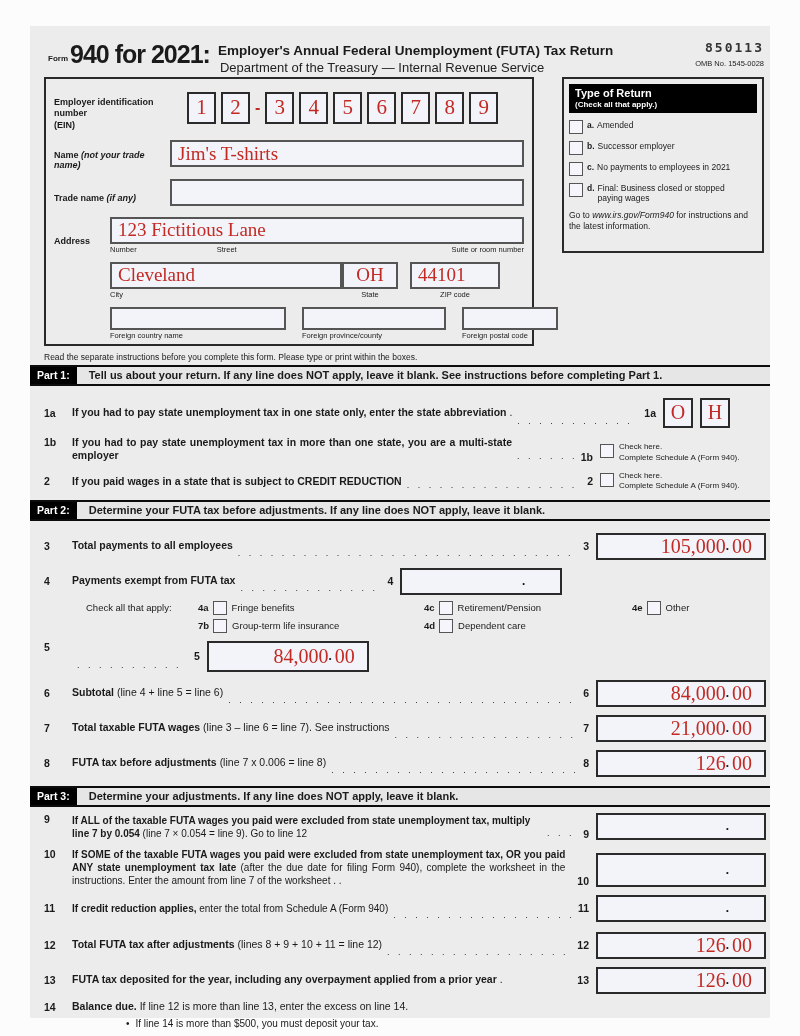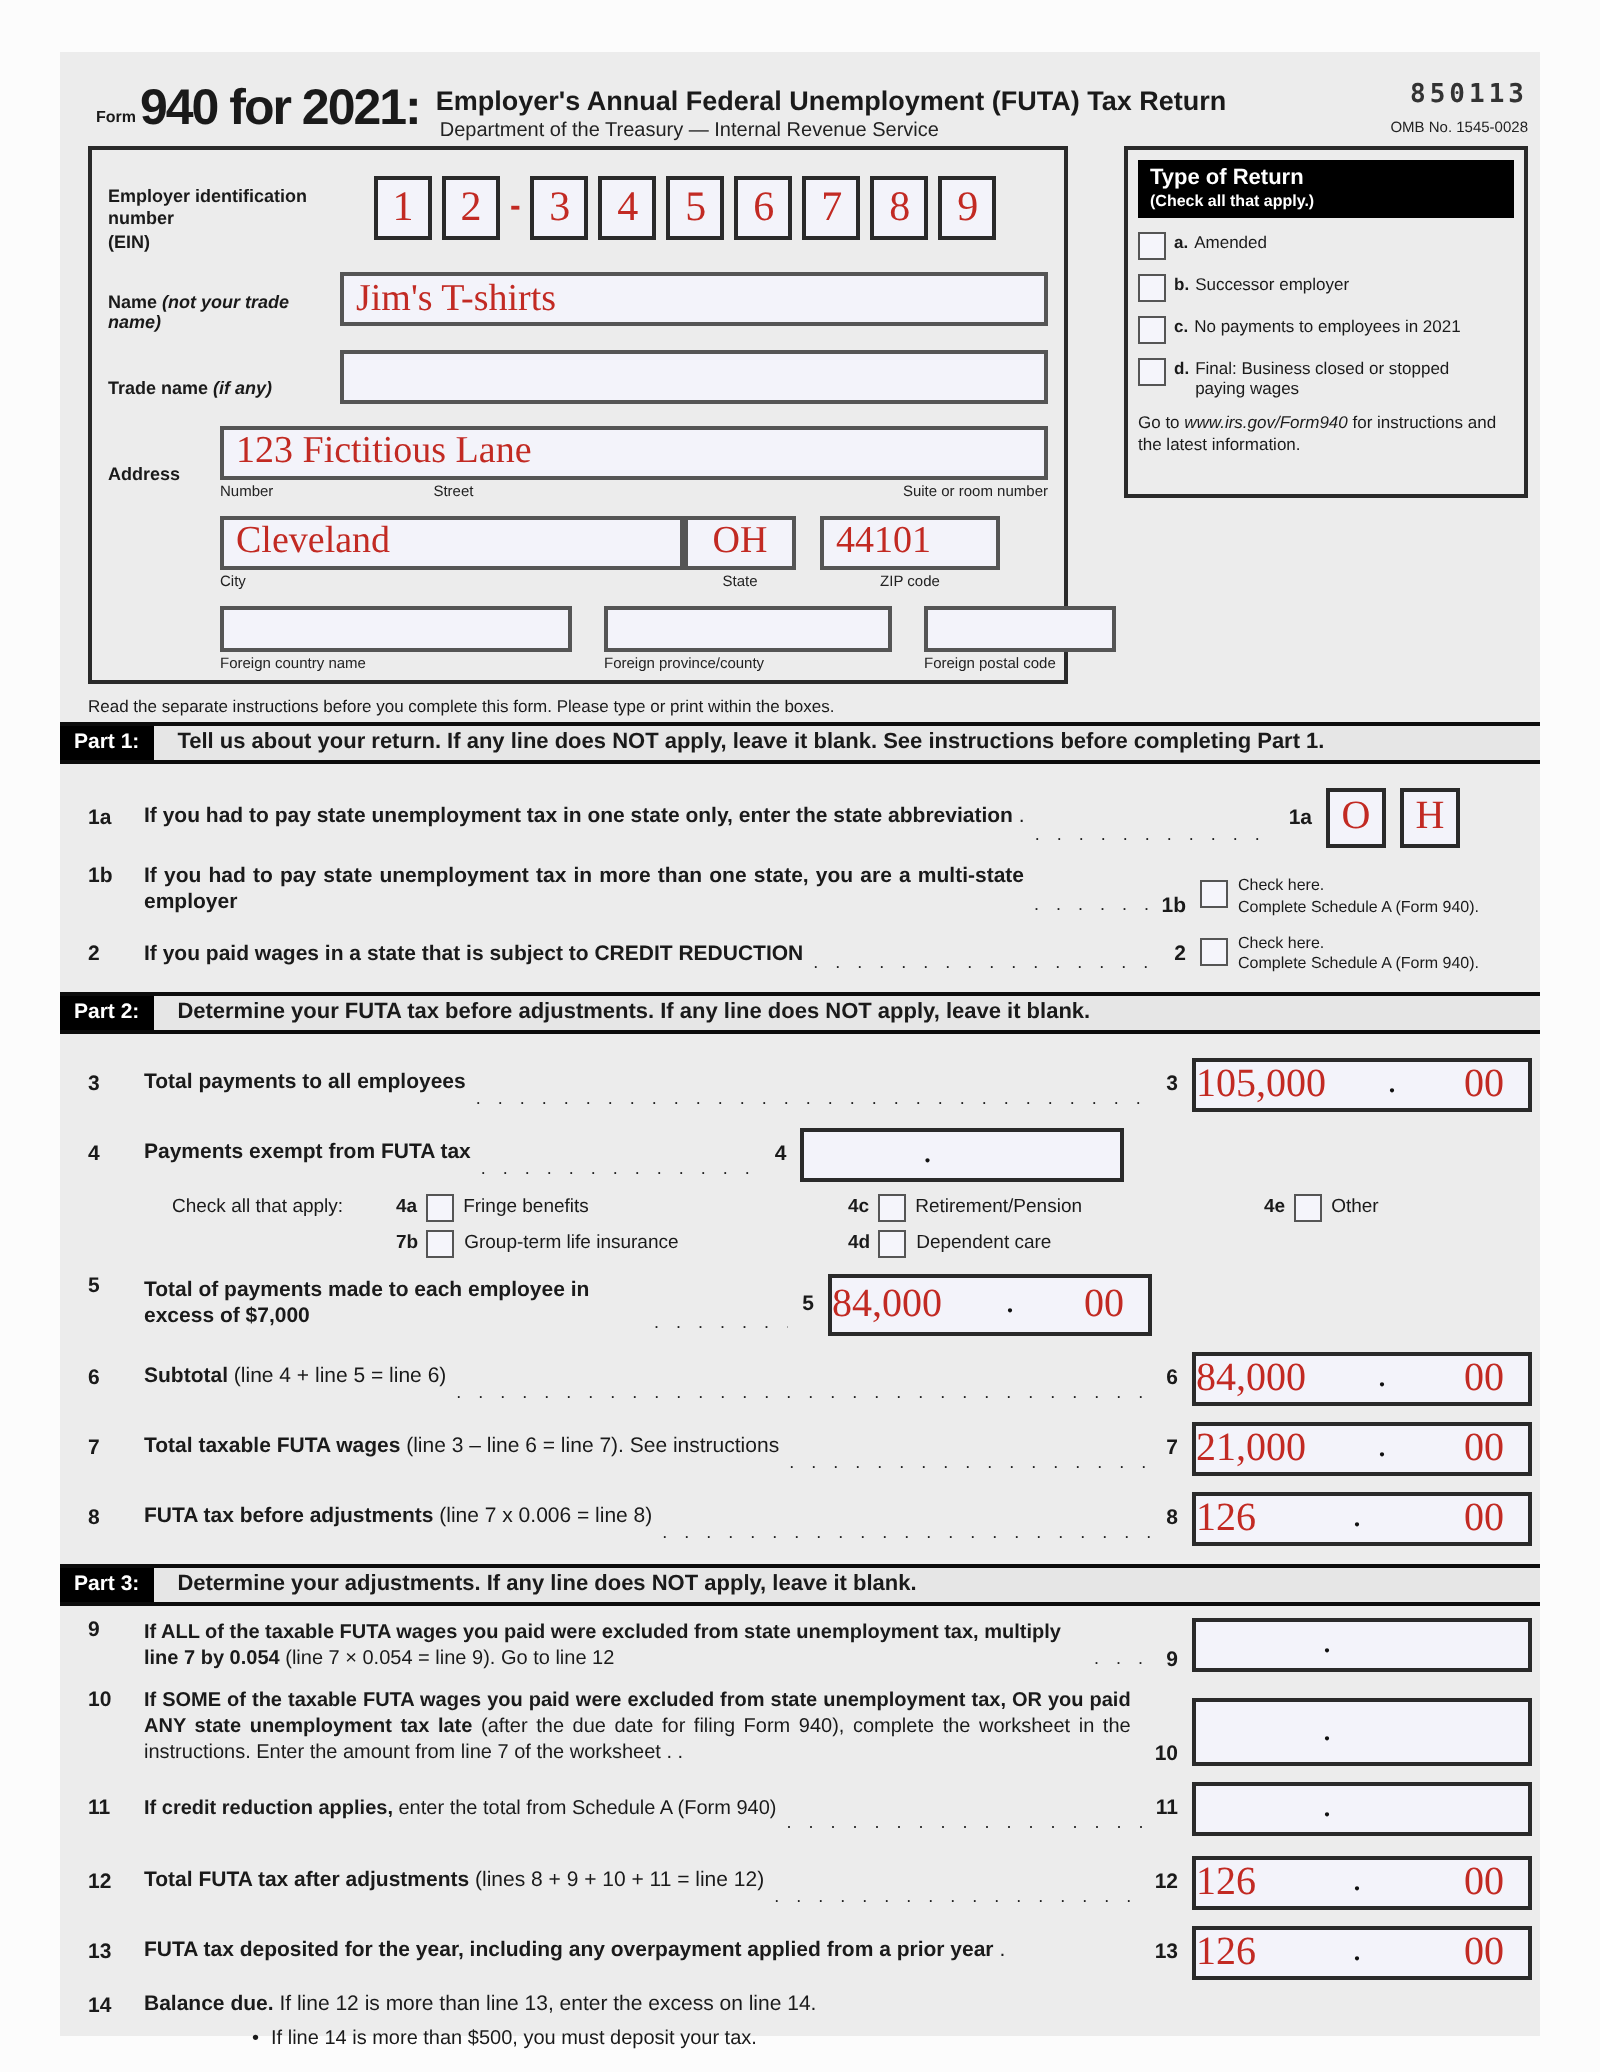--- a/index.html
+++ b/index.html
@@ -4,21 +4,21 @@
 <style>
   html,body{margin:0;padding:0;}
   body{width:800px;height:1036px;background:#fcfcfc;font-family:"Liberation Sans",sans-serif;color:#1a1a1a;overflow:hidden;position:relative;}
   .sheet{position:absolute;left:30px;top:26px;width:740px;height:992px;background:#ececec;}
   
   .hdr{display:flex;align-items:flex-start;padding:14px 6px 2px 18px;}
   .hdr .formword{font-size:8px;font-weight:bold;margin-top:14px;}
   .hdr .formnum{font-size:25px;font-weight:bold;letter-spacing:-1px;margin:0 8px 0 2px;}
   .hdr .titleblk{margin-top:3px;flex:1;}
   .hdr .title{font-size:13.5px;font-weight:bold;}
-  .hdr .dept{font-size:10px;color:#222;margin-top:2px;margin-left:2px;}
+  .hdr .dept{font-size:13px;color:#222;margin-top:2px;margin-left:2px;}
   .hdr .right{text-align:right;margin-top:0;}
   .hdr .code{font-family:"DejaVu Sans Mono",monospace;font-size:13px;font-weight:bold;letter-spacing:2px;color:#333;}
   .hdr .omb{font-size:7.5px;margin-top:4px;color:#222;}
   
   .idrow{display:flex;padding:0 6px 0 14px;}
   .idbox{border:2px solid #2a2a2a;width:470px;padding:6px 8px 4px 8px;background:#ececec;}
   .lab{font-size:9px;font-weight:bold;margin-top:12px;}
   .lab .it{font-weight:bold;font-style:italic;}
   .einrow{display:flex;align-items:center;}
   .einlab{width:128px;line-height:1.25;}
@@ -46,21 +46,21 @@
   .chip{background:#000;color:#fff;font-weight:bold;font-size:10.5px;padding:1px 7px 2px 7px;margin-right:12px;margin-left:0;height:14px;display:flex;align-items:center;}
   .ptitle{font-weight:bold;font-size:11px;}
   
   .line{display:flex;align-items:center;padding:0 4px 0 14px;margin-top:8px;}
   .lnum{font-weight:bold;font-size:10.5px;width:28px;flex:none;}
   .ltext{font-size:10.5px;line-height:1.3;}
   .ltext b{font-weight:bold;}
   .leader{flex:1;overflow:hidden;white-space:nowrap;font-size:9px;letter-spacing:3px;color:#222;margin:0 5px;align-self:flex-end;padding-bottom:2px;}
   .leader.blank{visibility:hidden;}
   .lnum2{font-weight:bold;font-size:10.5px;margin:0 7px 0 2px;flex:none;}
-  .mbox{border:2px solid #2a2a2a;background:#f3f3fa;height:23px;display:flex;align-items:center;justify-content:space-between;font-family:"Liberation Serif",serif;font-size:20px;color:#c22a23;flex:none;}
+  .mbox{border:2px solid #2a2a2a;background:#f3f3fa;height:23px;display:flex;align-items:center;justify-content:flex-end;font-family:"Liberation Serif",serif;font-size:20px;color:#c22a23;flex:none;}
   .mbox .cents{width:32px;text-align:left;padding-left:3px;}
   .mbox .mdot{color:#111;font-weight:bold;font-size:13px;}
   .mbox.right{width:166px;}
   .mbox.mid{width:158px;}
   .spacer-r{width:190px;flex:none;}
   .letterbox{width:26px;height:26px;border:2px solid #2a2a2a;background:#f3f3fa;display:flex;align-items:center;justify-content:center;font-family:"Liberation Serif",serif;font-size:20px;color:#c22a23;margin-left:7px;}
   .checkhere{display:flex;align-items:flex-start;width:166px;flex:none;}
   .checkhere .cb{margin:2px 5px 0 0;}
   .checkhere .cht{font-size:8px;line-height:1.3;}
   
@@ -297,21 +297,20 @@
       <span class="chkitem">
           <span class="k">4d</span>
           <span class="cb"></span>
           <span>Dependent care</span>
         </span>
     </div>
   </div>
 
   <div class="line" style="align-items:center;">
     <span class="lnum" style="align-self:flex-start;">5</span>
-    <span class="ltext" style="max-width:250px;"><b>Total of payments made to each employee in excess of $7,000</b></span>
     <span class="leader" style="max-width:110px;">. . . . . . . . . . . . . . . . . . . . . . . . . . . . . . . . . . . . . . . . . . . . . . . . . . . .</span>
     <span class="lnum2">5</span>
     <div class="mbox mid" style="height:27px;">
       <span class="dollars">84,000</span>
         <span class="mdot">.</span>
         <span class="cents">00</span>
     </div>
     <div class="spacer-r"></div>
   </div>
 

